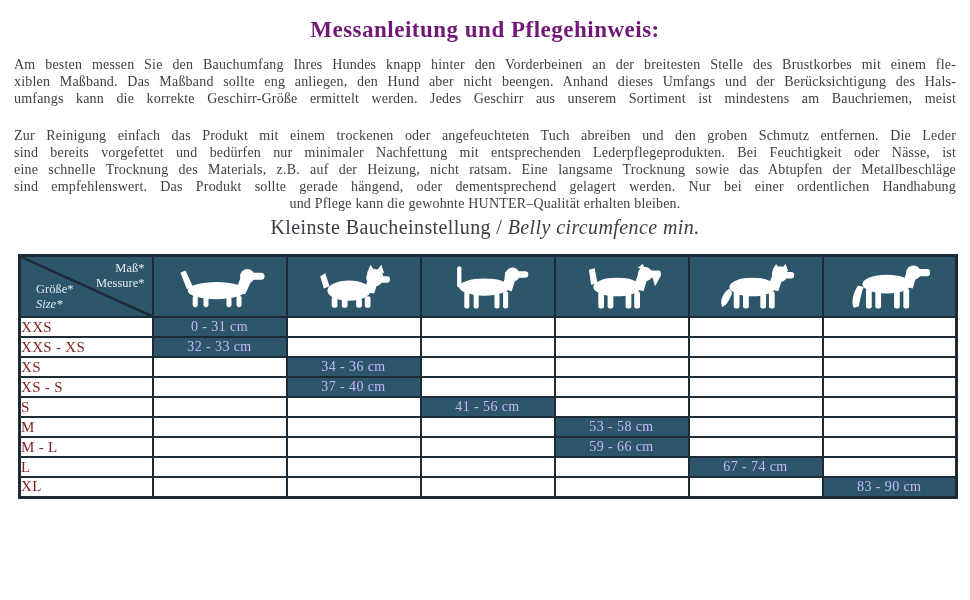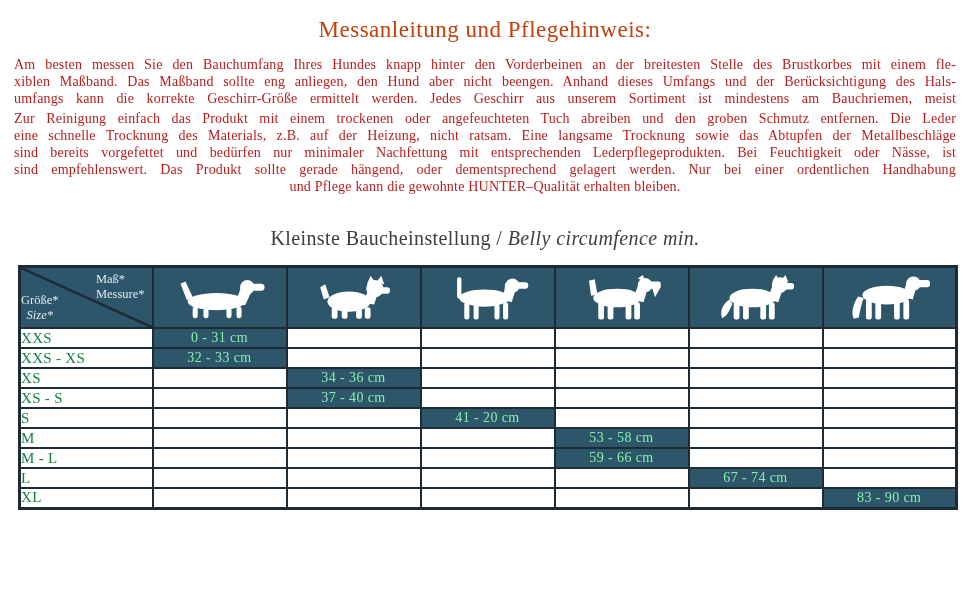--- a/index.html
+++ b/index.html
@@ -7,34 +7,34 @@
     width:970px;height:600px;
     background:#ffffff;
     font-family:"Liberation Serif", serif;
     color:#2d2d2d;
     overflow:hidden;
   }
   .page{width:970px;height:600px;position:relative;}
   .doc-title{
     margin:0;padding-top:17px;
     text-align:center;
-    font-size:23px;font-weight:normal;
+    font-size:23px;font-weight:bold;
     letter-spacing:0.5px;
-    color:#c2410c;
+    color:#701a75;
   }
   .para{margin-top:13px;padding:0 14px;}
-  .para.second{margin-top:3px;}
+  .para.second{margin-top:20px;}
   .pline{
-    font-size:14px;line-height:17px;color:#b91c1c;
+    font-size:14px;line-height:17px;color:#404040;
     letter-spacing:0.2px;
   }
   .jline{text-align:justify;text-align-last:justify;}
   .cline{text-align:center;}
   .subtitle{
-    margin-top:32px;
+    margin-top:4px;
     text-align:center;
     font-size:20px;color:#3a3f44;
     letter-spacing:0.4px;
   }
   .subtitle .en{font-style:italic;}
   table.size-table{
     border-collapse:collapse;
     table-layout:fixed;
     margin:15px 0 0 18px;
     width:937px;
@@ -52,58 +52,58 @@
     height:59px;
     text-align:center;vertical-align:middle;
   }
   th.corner{position:relative;}
   .corner-svg{position:absolute;left:0;top:0;width:100%;height:100%;}
   .corner-txt{
     position:absolute;
     font-size:12.5px;line-height:15px;
     color:#dfe9ee;font-weight:normal;
   }
-  .corner-mass{top:4px;right:7px;text-align:left;}
-  .corner-size{bottom:4px;left:0;text-align:center;}
+  .corner-mass{top:4px;right:7px;text-align:right;}
+  .corner-size{bottom:4px;left:15px;text-align:left;}
   .corner-size .it{font-style:italic;}
   .dog-svg{display:block;margin:0 auto;height:46px;width:100px;}
   tr.data-row{height:20px;}
   td.rowlabel{
     background:#ffffff;
-    font-size:15px;color:#15803d;
+    font-size:15px;color:#7f1d1d;
     padding-left:7px;
     letter-spacing:0.3px;
     white-space:nowrap;
   }
   td.empty{background:#ffffff;}
   td.hl{
     background:#2e566b;
-    color:#86efac;
+    color:#c4b5fd;
     text-align:center;
     font-size:14px;
     letter-spacing:0.4px;
   }
 </style>
 </head>
 <body>
 
 <div class="page">
 
   <h1 class="doc-title">Messanleitung und Pflegehinweis:</h1>
 
   <div class="para">
     <div class="pline jline">Am besten messen Sie den Bauchumfang Ihres Hundes knapp hinter den Vorderbeinen an der breitesten Stelle des Brustkorbes mit einem fle-</div>
     <div class="pline jline">xiblen Maßband. Das Maßband sollte eng anliegen, den Hund aber nicht beengen. Anhand dieses Umfangs und der Berücksichtigung des Hals-</div>
     <div class="pline jline">umfangs kann die korrekte Geschirr-Größe ermittelt werden. Jedes Geschirr aus unserem Sortiment ist mindestens am Bauchriemen, meist</div>
   </div>
 
   <div class="para second">
     <div class="pline jline">Zur Reinigung einfach das Produkt mit einem trockenen oder angefeuchteten Tuch abreiben und den groben Schmutz entfernen. Die Leder</div>
+    <div class="pline jline">sind bereits vorgefettet und bedürfen nur minimaler Nachfettung mit entsprechenden Lederpflegeprodukten. Bei Feuchtigkeit oder Nässe, ist</div>
     <div class="pline jline">eine schnelle Trocknung des Materials, z.B. auf der Heizung, nicht ratsam. Eine langsame Trocknung sowie das Abtupfen der Metallbeschläge</div>
-    <div class="pline jline">sind bereits vorgefettet und bedürfen nur minimaler Nachfettung mit entsprechenden Lederpflegeprodukten. Bei Feuchtigkeit oder Nässe, ist</div>
     <div class="pline jline">sind empfehlenswert. Das Produkt sollte gerade hängend, oder dementsprechend gelagert werden. Nur bei einer ordentlichen Handhabung</div>
     <div class="pline cline">und Pflege kann die gewohnte HUNTER–Qualität erhalten bleiben.</div>
   </div>
 
   <div class="subtitle">
     <span>Kleinste Baucheinstellung / </span><span class="en">Belly circumfence min.</span>
   </div>
 
   <table class="size-table">
     <colgroup>
@@ -253,21 +253,21 @@
           <td class="hl">37 - 40 cm</td>
           <td class="empty"></td>
           <td class="empty"></td>
           <td class="empty"></td>
           <td class="empty"></td>
         </tr>
         <tr class="data-row">
           <td class="rowlabel">S</td>
           <td class="empty"></td>
           <td class="empty"></td>
-          <td class="hl">41 - 20 cm</td>
+          <td class="hl">41 - 56 cm</td>
           <td class="empty"></td>
           <td class="empty"></td>
           <td class="empty"></td>
         </tr>
         <tr class="data-row">
           <td class="rowlabel">M</td>
           <td class="empty"></td>
           <td class="empty"></td>
           <td class="empty"></td>
           <td class="hl">53 - 58 cm</td>

